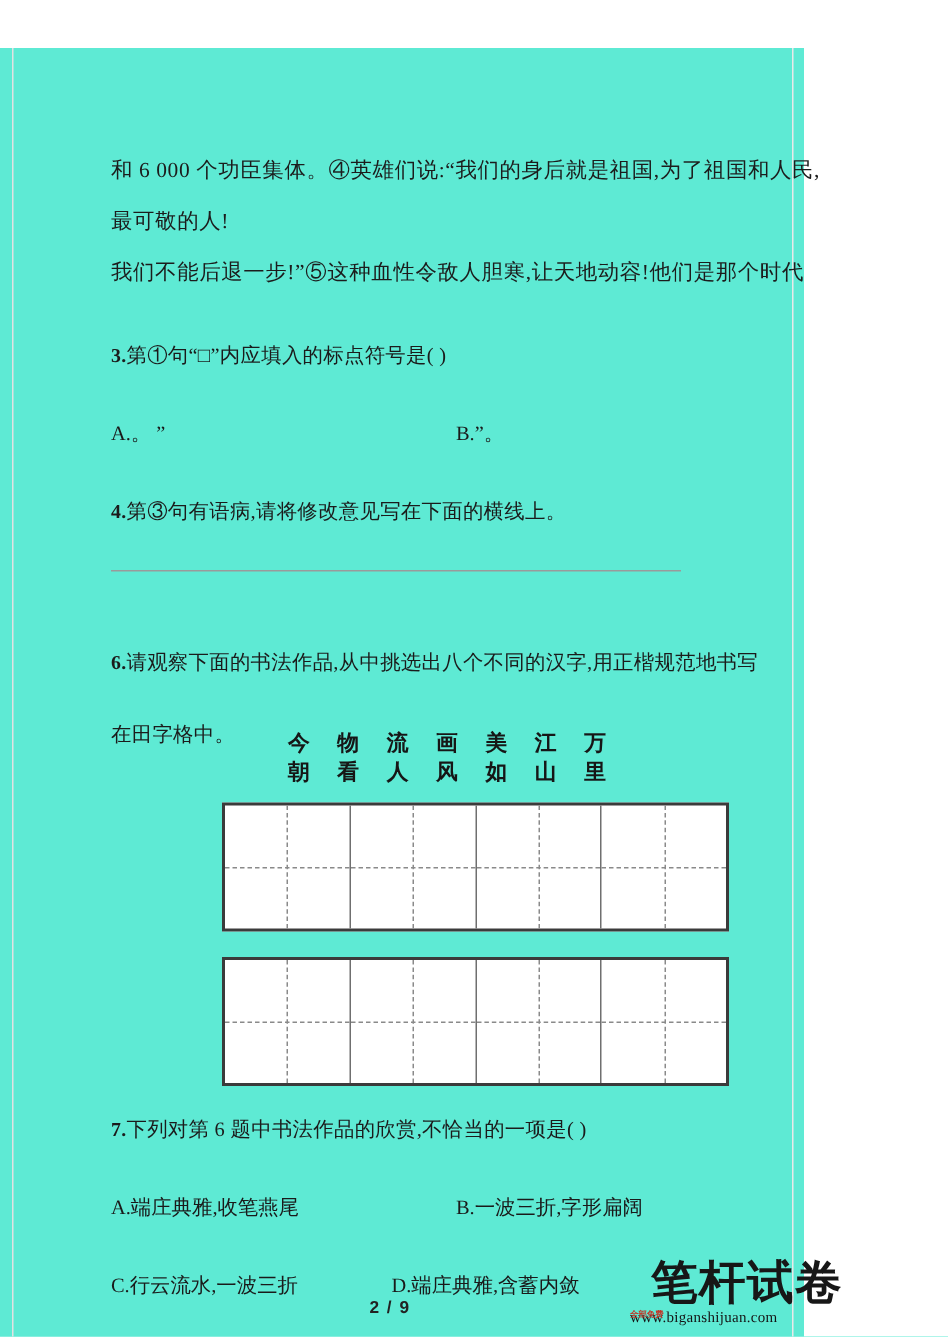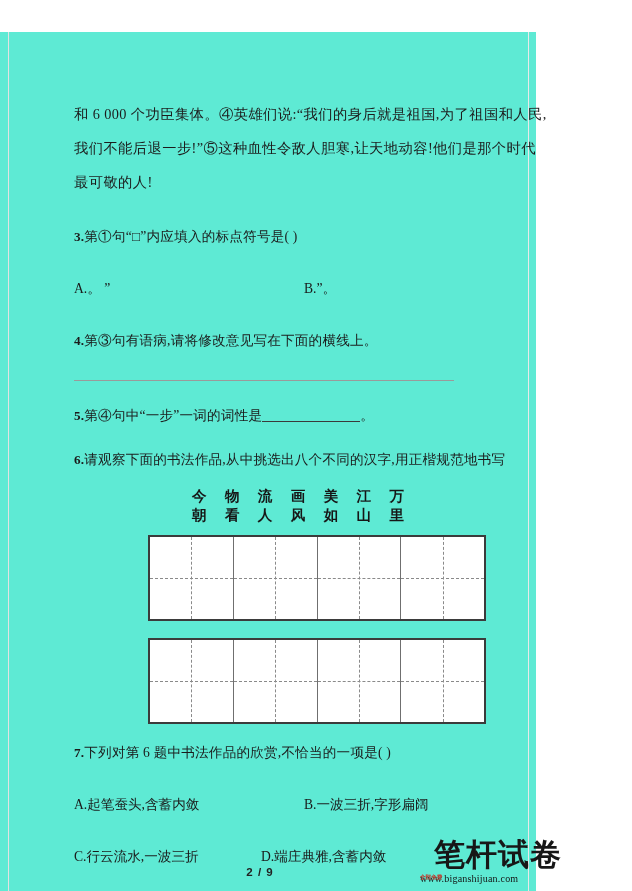--- a/index.html
+++ b/index.html
@@ -207,46 +207,46 @@
 </head>
 <body>
 
 <div class="page">
   <div class="page-edge-left"></div>
   <div class="page-edge-right"></div>
 
   <div class="content">
 
     <div class="passage-line">和 6 000 个功臣集体。④英雄们说:“我们的身后就是祖国,为了祖国和人民,</div>
+    <div class="passage-line">最可敬的人!</div>
     <div class="passage-line">我们不能后退一步!”⑤这种血性令敌人胆寒,让天地动容!他们是那个时代</div>
-    <div class="passage-line">最可敬的人!</div>
 
     <div class="spacer-22"></div>
 
     <div class="q-line"><span class="q-num">3.</span><span>第①句“□”内应填入的标点符号是(        )</span></div>
     <div class="spacer-34"></div>
     <div class="opt-row">
       <span class="opt-a">A.。 ”</span>
       <span class="opt-b-far">B.”。</span>
     </div>
 
     <div class="spacer-34"></div>
 
     <div class="q-line"><span class="q-num">4.</span><span>第③句有语病,请将修改意见写在下面的横线上。</span></div>
     <div class="spacer-30"></div>
     <div class="answer-rule"></div>
 
     <div class="spacer-26"></div>
 
-    <div class="q-line"><span class="q-num">5.</span><span>第④句中“一步”一词的词性是</span><span class="blank-inline"></span><span>。</span></div>
 
     <div class="spacer-26"></div>
 
     <div class="q-line"><span class="q-num">6.</span><span>请观察下面的书法作品,从中挑选出八个不同的汉字,用正楷规范地书写</span></div>
     <div class="spacer-30"></div>
+    <div class="q-line">在田字格中。</div>
 
   </div>
 
   <div class="calligraphy">
     <div class="calli-row">
       <span>今</span>
       <span>物</span>
       <span>流</span>
       <span>画</span>
       <span>美</span>
@@ -299,21 +299,21 @@
     <div class="grid-cell">
         <div class="v-dash"></div>
         <div class="h-dash"></div>
       </div>
   </div>
 
   <div class="content" style="top:712px;">
     <div class="q-line"><span class="q-num">7.</span><span>下列对第 6 题中书法作品的欣赏,不恰当的一项是(        )</span></div>
     <div class="spacer-34"></div>
     <div class="opt-row">
-      <span class="opt-a">A.起笔蚕头,含蓄内敛</span>
+      <span class="opt-a">A.端庄典雅,收笔燕尾</span>
       <span class="opt-b-far">B.一波三折,字形扁阔</span>
     </div>
     <div class="spacer-34"></div>
     <div class="opt-row">
       <span class="opt-a">C.行云流水,一波三折</span>
       <span class="opt-b-mid">D.端庄典雅,含蓄内敛</span>
     </div>
   </div>
 
   <div class="page-number">2 / 9</div>

